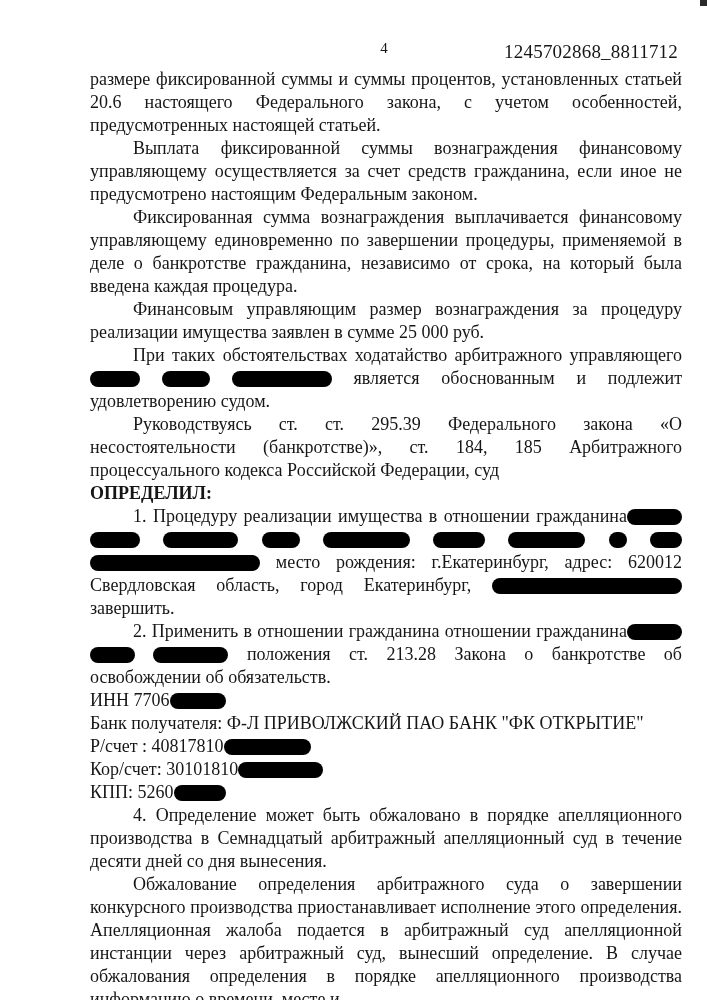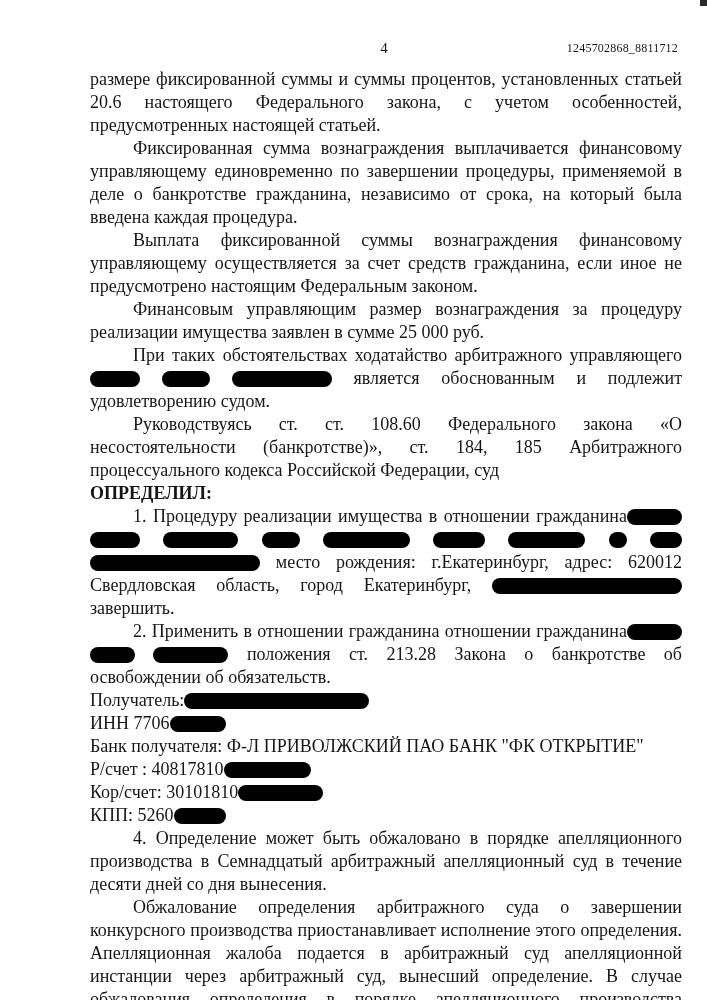--- a/index.html
+++ b/index.html
@@ -18,21 +18,21 @@
   }
   .header-row {
     position:absolute; top:40px; left:90px; right:29px;
     height:20px; font-size:15px;
   }
   .page-number {
     position:absolute; left:0; right:0; text-align:center;
   }
   .doc-code {
     position:absolute; right:0; top:1px;
-    font-size:12px; letter-spacing:0.2px;
+    font-size:19px; letter-spacing:0.2px;
   }
   .body-text {
     position:absolute; top:68px; left:90px; width:592px;
     font-size:18px; line-height:23px;
     text-align:justify;
   }
   .body-text p { margin:0; padding:0; }
   .block.indent { text-indent:43px; }
   .block.heading {
     font-weight:bold; text-indent:0;
@@ -52,29 +52,28 @@
 <div class="page">
   <div class="corner-artifact"></div>
 
   <div class="header-row">
     <div class="page-number">4</div>
     <div class="doc-code">1245702868_8811712</div>
   </div>
 
   <div class="body-text" id="doc-body">
       <p class="block paragraph">размере фиксированной суммы и суммы процентов, установленных статьей 20.6 настоящего Федерального закона, с учетом особенностей, предусмотренных настоящей статьей.</p>
+      <p class="block paragraph indent">Выплата фиксированной суммы вознаграждения финансовому управляющему осуществляется за счет средств гражданина, если иное не предусмотрено настоящим Федеральным законом.</p>
       <p class="block paragraph indent">Фиксированная сумма вознаграждения выплачивается финансовому управляющему единовременно по завершении процедуры, применяемой в деле о банкротстве гражданина, независимо от срока, на который была введена каждая процедура.</p>
-      <p class="block paragraph indent">Выплата фиксированной суммы вознаграждения финансовому управляющему осуществляется за счет средств гражданина, если иное не предусмотрено настоящим Федеральным законом.</p>
       <p class="block paragraph indent">Финансовым управляющим размер вознаграждения за процедуру реализации имущества заявлен в сумме 25&nbsp;000 руб.</p>
       <p class="block paragraph indent">При таких обстоятельствах ходатайство арбитражного управляющего <span class="redaction" style="width: 50px;"></span> <span class="redaction" style="width: 48px;"></span> <span class="redaction" style="width: 100px;"></span> является обоснованным и подлежит удовлетворению судом.</p>
-      <p class="block paragraph indent">Руководствуясь ст. ст. 108.60 Федерального закона «О несостоятельности (банкротстве)», ст. 184, 185 Арбитражного процессуального кодекса Российской Федерации, суд</p>
+      <p class="block paragraph indent">Руководствуясь ст. ст. 295.39 Федерального закона «О несостоятельности (банкротстве)», ст. 184, 185 Арбитражного процессуального кодекса Российской Федерации, суд</p>
       <p class="block heading">ОПРЕДЕЛИЛ:</p>
       <p class="block paragraph indent">1. Процедуру реализации имущества в отношении гражданина<span class="redaction" style="width: 55px;"></span> <span class="redaction" style="width: 50px;"></span> <span class="redaction" style="width: 75px;"></span> <span class="redaction" style="width: 38px;"></span> <span class="redaction" style="width: 87px;"></span> <span class="redaction" style="width: 52px;"></span> <span class="redaction" style="width: 77px;"></span> <span class="redaction" style="width: 18px;"></span> <span class="redaction" style="width: 32px;"></span> <span class="redaction" style="width: 170px;"></span> место рождения: г.Екатеринбург, адрес: 620012 Свердловская область, город Екатеринбург, <span class="redaction" style="width: 190px;"></span> завершить.</p>
       <p class="block paragraph indent">2. Применить в отношении гражданина отношении гражданина<span class="redaction" style="width: 55px;"></span> <span class="redaction" style="width: 45px;"></span> <span class="redaction" style="width: 75px;"></span> положения ст. 213.28 Закона о банкротстве об освобождении об обязательств.</p>
-      <p class="block detail">Получатель:<span class="redaction" style="width: 185px;"></span></p>
       <p class="block detail">ИНН 7706<span class="redaction" style="width: 56px;"></span></p>
       <p class="block detail">Банк получателя: Ф-Л ПРИВОЛЖСКИЙ ПАО БАНК "ФК ОТКРЫТИЕ"</p>
       <p class="block detail">Р/счет : 40817810<span class="redaction" style="width: 87px;"></span></p>
       <p class="block detail">Кор/счет: 30101810<span class="redaction" style="width: 85px;"></span></p>
       <p class="block detail">КПП: 5260<span class="redaction" style="width: 52px;"></span></p>
       <p class="block paragraph indent">4. Определение может быть обжаловано в порядке апелляционного производства в Семнадцатый арбитражный апелляционный суд в течение десяти дней со дня вынесения.</p>
       <p class="block paragraph indent">Обжалование определения арбитражного суда о завершении конкурсного производства приостанавливает исполнение этого определения. Апелляционная жалоба подается в арбитражный суд апелляционной инстанции через арбитражный суд, вынесший определение. В случае обжалования определения в порядке апелляционного производства информацию о времени, месте и</p>
     </div>
 </div>
 

